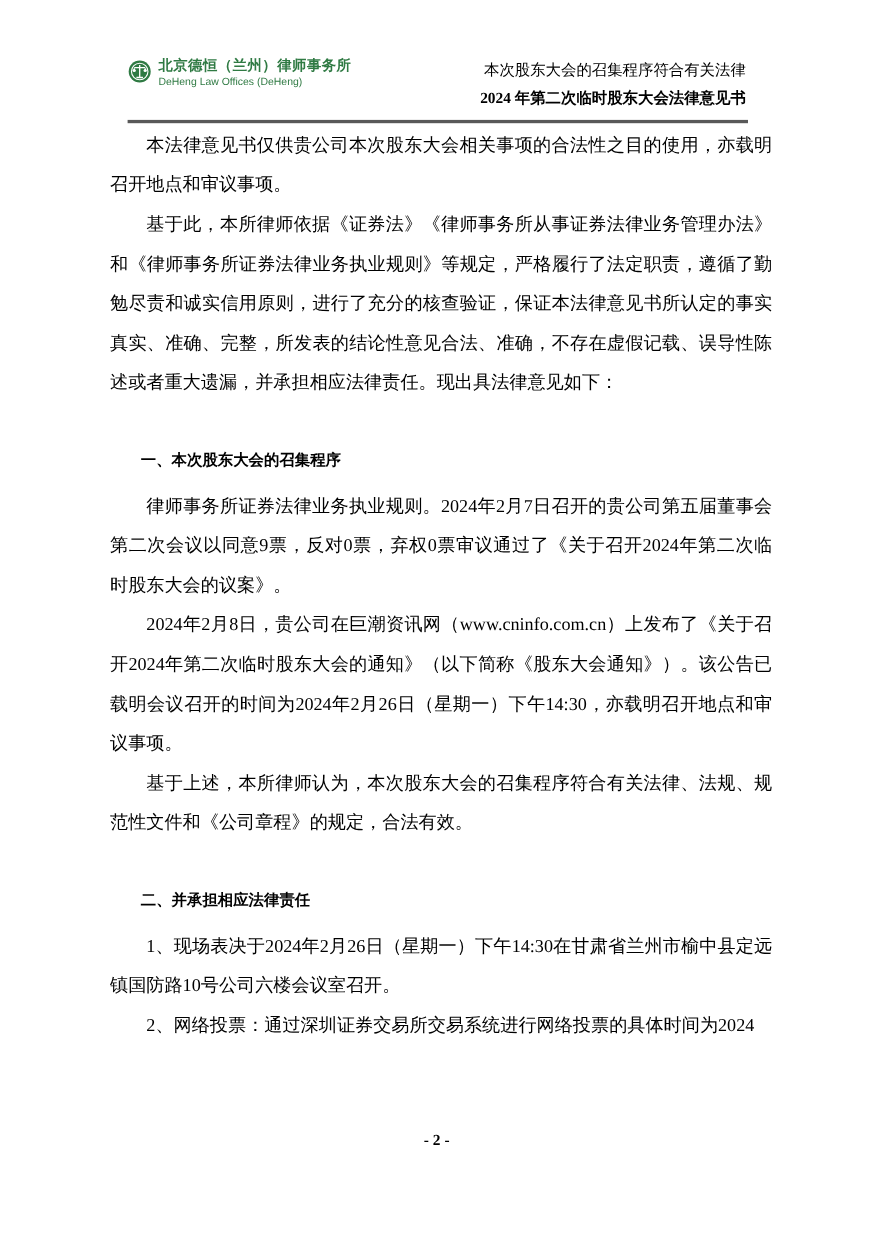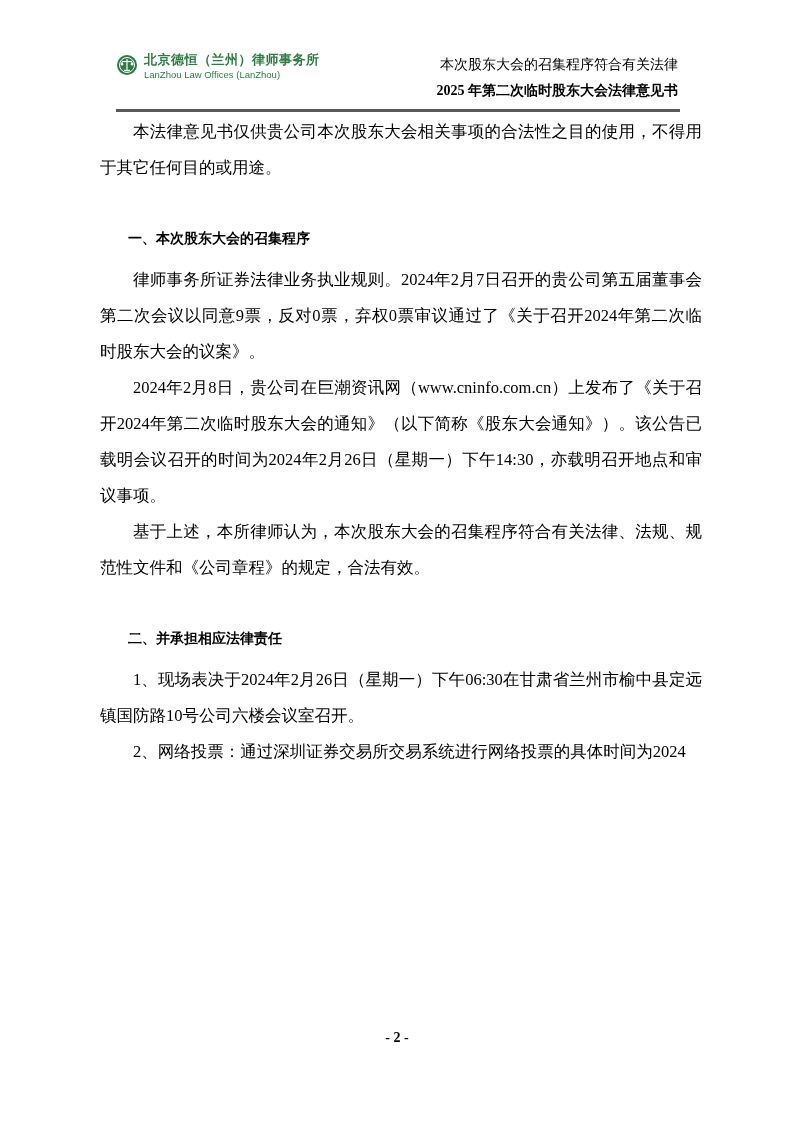--- a/index.html
+++ b/index.html
@@ -99,43 +99,44 @@
             <circle cx="11" cy="11" r="7.5" fill="none" stroke="#ffffff" stroke-width="1"></circle>
             <line x1="11" y1="5" x2="11" y2="16" stroke="#ffffff" stroke-width="1.2"></line>
             <line x1="6" y1="7.5" x2="16" y2="7.5" stroke="#ffffff" stroke-width="1.2"></line>
             <path d="M4.5 10 L6 7.5 L7.5 10 A1.5 1.5 0 0 1 4.5 10 Z" fill="#ffffff"></path>
             <path d="M14.5 10 L16 7.5 L17.5 10 A1.5 1.5 0 0 1 14.5 10 Z" fill="#ffffff"></path>
             <line x1="8" y1="16.5" x2="14" y2="16.5" stroke="#ffffff" stroke-width="1.4"></line>
           </svg>
         </span>
         <span class="logo-text">
           <div class="firm-cn">北京德恒（兰州）律师事务所</div>
-          <div class="firm-en">LanZhou Law Offices (LanZhou)</div>
+          <div class="firm-en">DeHeng Law Offices (DeHeng)</div>
         </span>
       </div>
 
       <div class="header-right">
         <div class="doc-title-1">本次股东大会的召集程序符合有关法律</div>
-        <div class="doc-title-2">2025 年第二次临时股东大会法律意见书</div>
+        <div class="doc-title-2">2024 年第二次临时股东大会法律意见书</div>
       </div>
 
     </div>
     <div class="header-rule"></div>
   </div>
 
   <div class="content">
 
-    <p class="body-p">本法律意见书仅供贵公司本次股东大会相关事项的合法性之目的使用，不得用于其它任何目的或用途。</p>
+    <p class="body-p">本法律意见书仅供贵公司本次股东大会相关事项的合法性之目的使用，亦载明召开地点和审议事项。</p>
+    <p class="body-p">基于此，本所律师依据《证券法》《律师事务所从事证券法律业务管理办法》和《律师事务所证券法律业务执业规则》等规定，严格履行了法定职责，遵循了勤勉尽责和诚实信用原则，进行了充分的核查验证，保证本法律意见书所认定的事实真实、准确、完整，所发表的结论性意见合法、准确，不存在虚假记载、误导性陈述或者重大遗漏，并承担相应法律责任。现出具法律意见如下：</p>
 
     <h2 class="sec">一、本次股东大会的召集程序</h2>
     <p class="body-p">律师事务所证券法律业务执业规则。2024年2月7日召开的贵公司第五届董事会第二次会议以同意9票，反对0票，弃权0票审议通过了《关于召开2024年第二次临时股东大会的议案》。</p>
     <p class="body-p">2024年2月8日，贵公司在巨潮资讯网（www.cninfo.com.cn）上发布了《关于召开2024年第二次临时股东大会的通知》（以下简称《股东大会通知》）。该公告已载明会议召开的时间为2024年2月26日（星期一）下午14:30，亦载明召开地点和审议事项。</p>
     <p class="body-p">基于上述，本所律师认为，本次股东大会的召集程序符合有关法律、法规、规范性文件和《公司章程》的规定，合法有效。</p>
 
     <h2 class="sec">二、并承担相应法律责任</h2>
-    <p class="body-p">1、现场表决于2024年2月26日（星期一）下午06:30在甘肃省兰州市榆中县定远镇国防路10号公司六楼会议室召开。</p>
+    <p class="body-p">1、现场表决于2024年2月26日（星期一）下午14:30在甘肃省兰州市榆中县定远镇国防路10号公司六楼会议室召开。</p>
     <p class="body-p">2、网络投票：通过深圳证券交易所交易系统进行网络投票的具体时间为2024</p>
 
   </div>
 
   <div class="footer">- 2 -</div>
 
 </div>
 
 </body></html>

